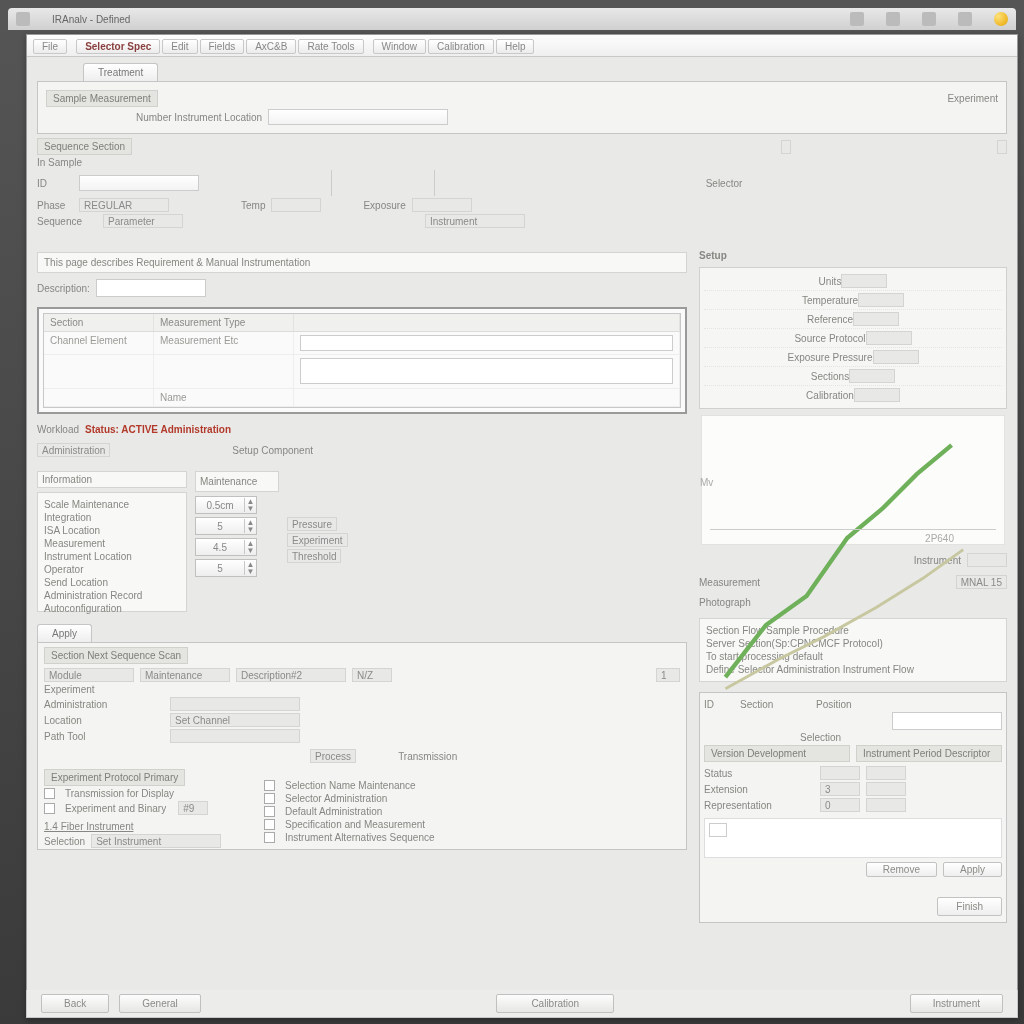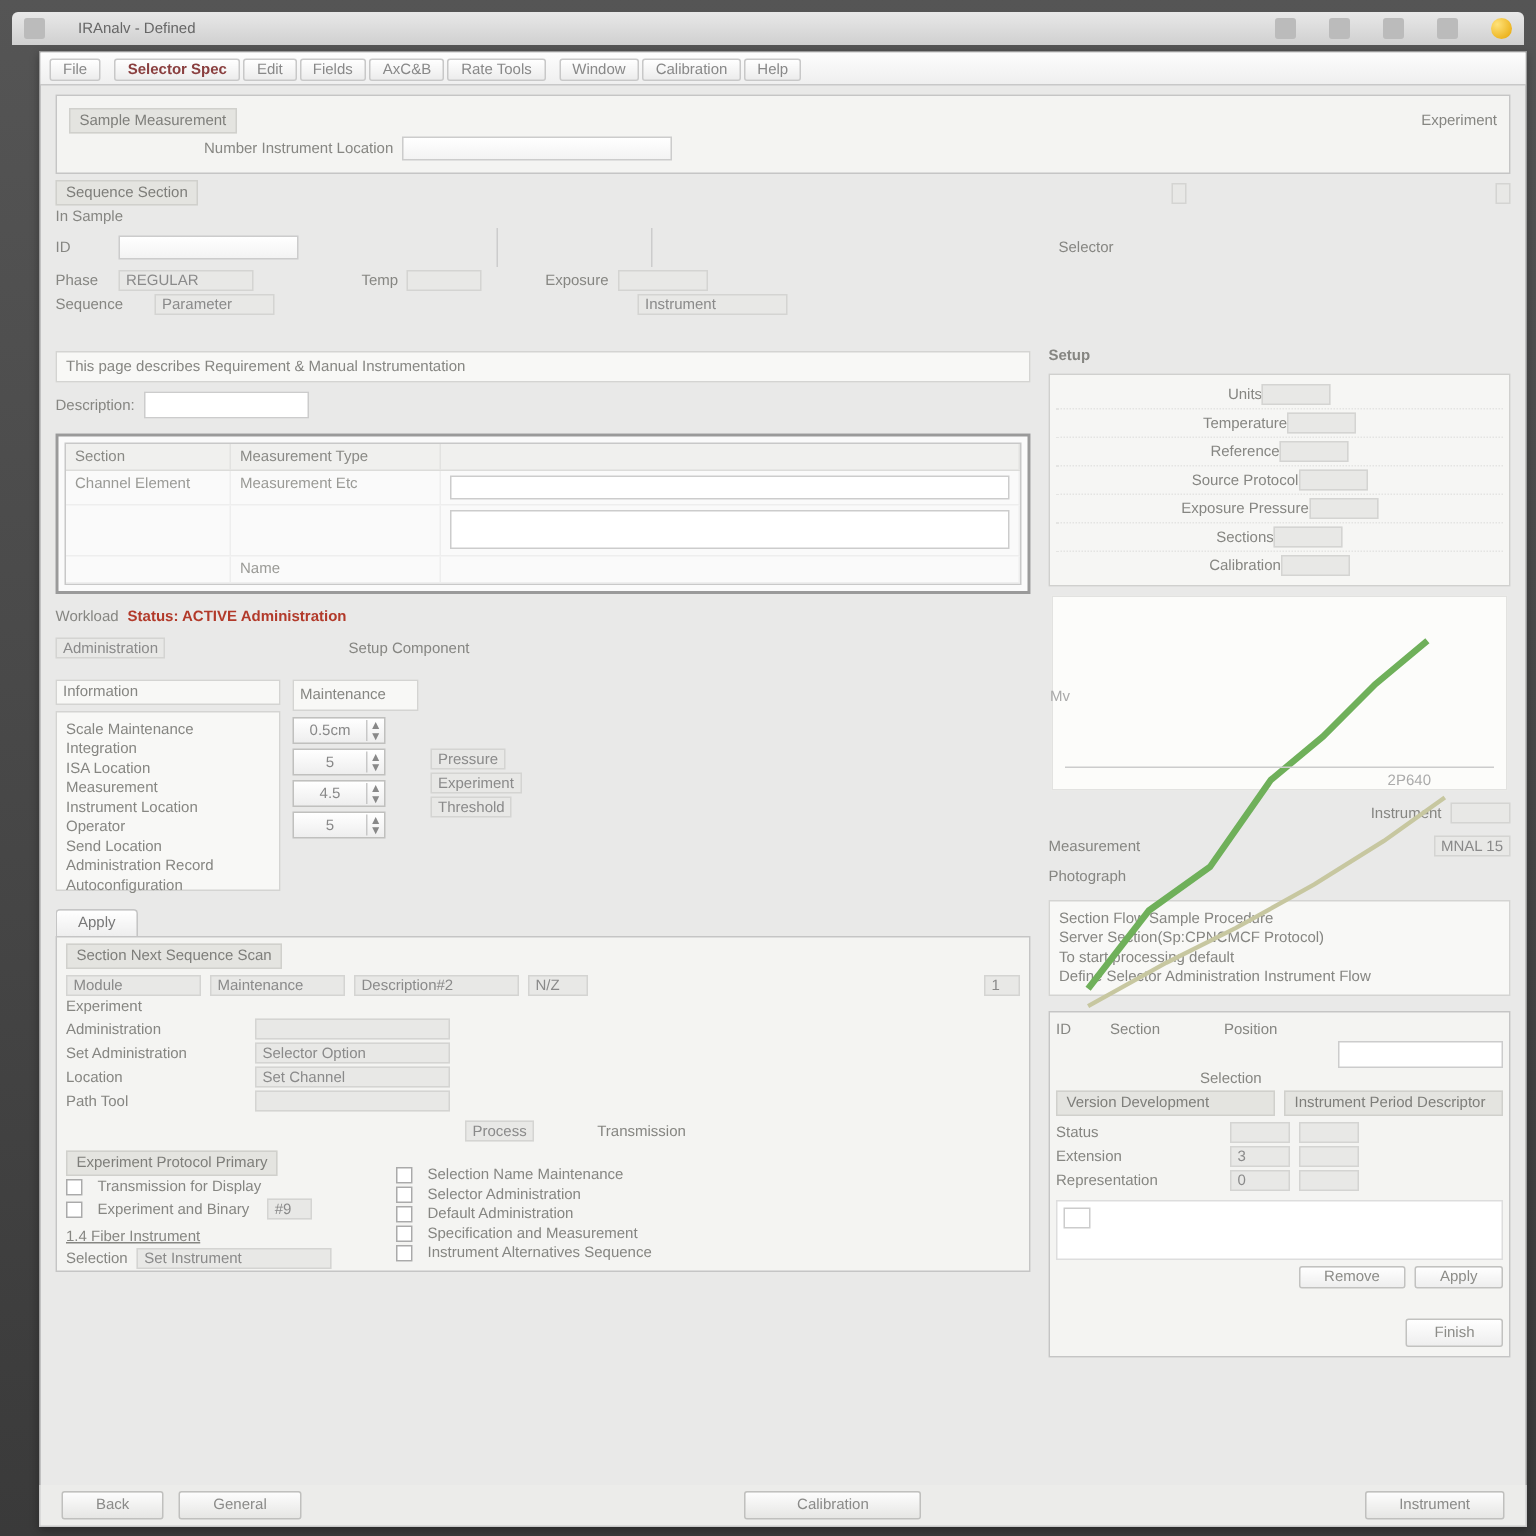--- a/index.html
+++ b/index.html
@@ -108,20 +108,23 @@
       <div class="tbtn">
           <span>Calibration</span>
         </div>
       <div class="tbtn">
           <span>Help</span>
         </div>
     </div>
 
     <div class="body">
 
+      <div class="tabrow">
+        <div class="tab"><span>Treatment</span></div>
+      </div>
       <div class="panel" style="margin-left:0">
         <div class="row">
           <span class="group-title">Sample Measurement</span>
           <span style="flex:1"></span>
           <span class="lbl">Experiment</span>
         </div>
         <div class="row" style="margin-left:90px">
           <span class="lbl">Number Instrument Location</span>
           <div class="field" style="flex:0 0 180px"></div>
         </div>
@@ -310,24 +313,20 @@
               </div>
               <div class="row">
                   <span class="lbl">Experiment</span>
                 </div>
               <div id="ll-rows">
                   <div class="row">
                     <span class="lbl" style="width:120px">Administration</span>
                     <span class="roval" style="width:130px"></span>
                   </div>
                   <div class="row">
-                    <span class="lbl" style="width:120px">Set Administration</span>
-                    <span class="roval" style="width:130px">Selector Option</span>
-                  </div>
-                  <div class="row">
                     <span class="lbl" style="width:120px">Location</span>
                     <span class="roval" style="width:130px">Set Channel</span>
                   </div>
                   <div class="row">
                     <span class="lbl" style="width:120px">Path Tool</span>
                     <span class="roval" style="width:130px"></span>
                   </div>
                 </div>
 
               <div class="row" style="margin-top:6px">

